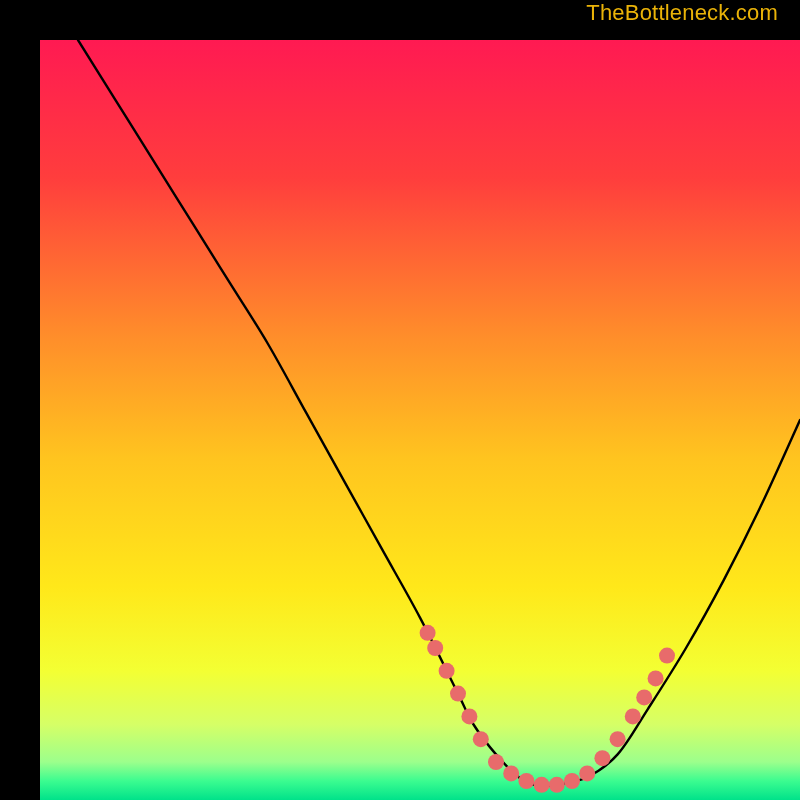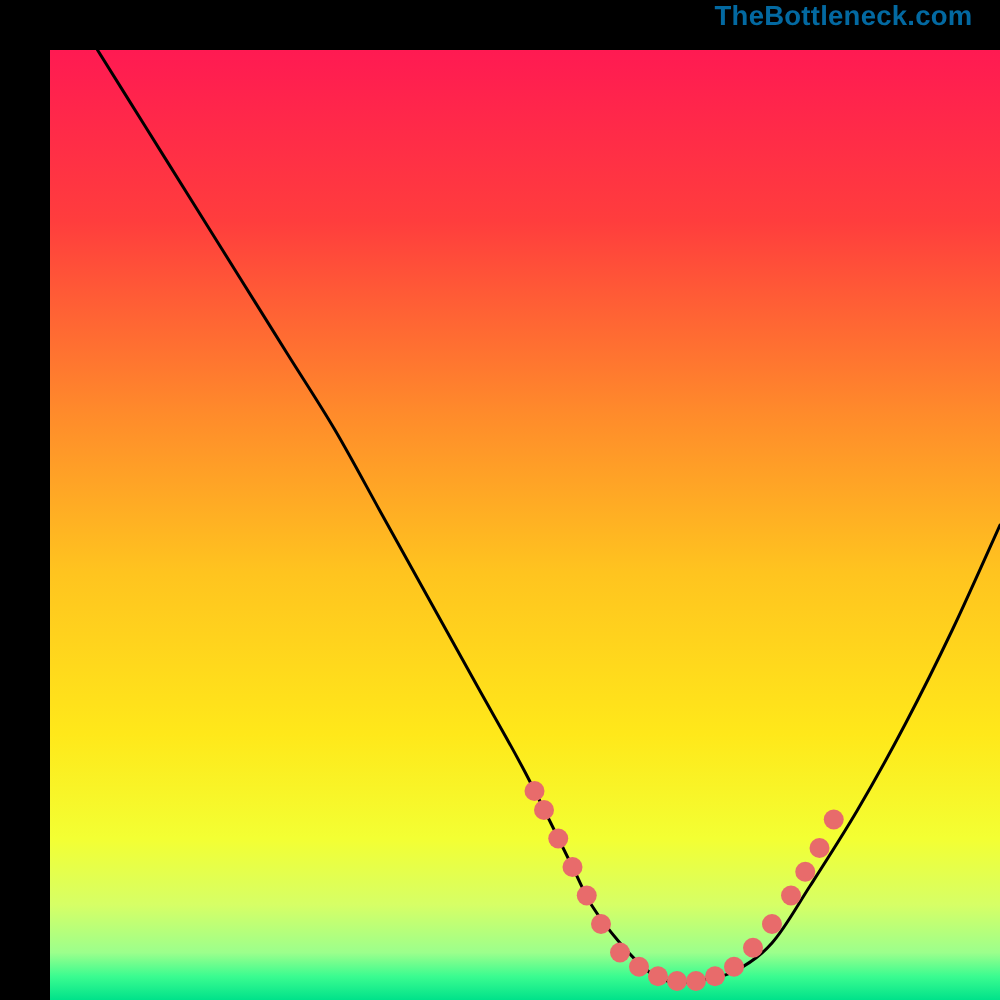--- a/index.html
+++ b/index.html
@@ -23,23 +23,23 @@
     position: absolute;
     left: 20px;
     top: 20px;
     width: 760px;
     height: 760px;
   }
   .watermark {
     position: absolute;
     top: 0;
     right: 22px;
-    color: #0369a1;
+    color: #eab308;
     font-size: 22px;
-    font-weight: 700;
+    font-weight: 400;
     letter-spacing: 0.2px;
     user-select: none;
   }
 </style>
 </head>
 <body>
 
 <div class="frame">
   <svg class="plot" viewBox="0 0 760 760" preserveAspectRatio="none">
     <defs>

